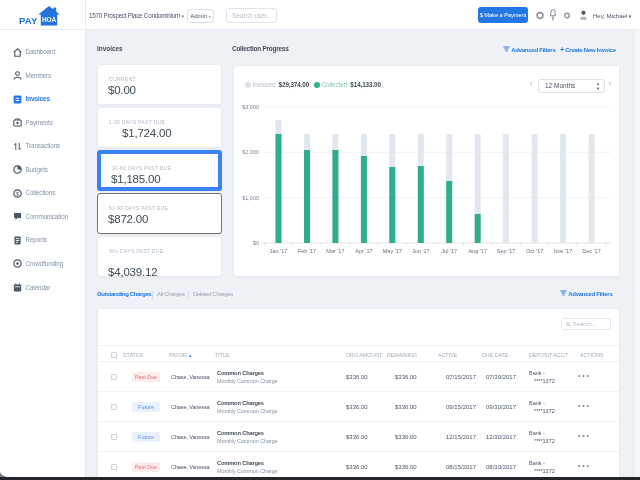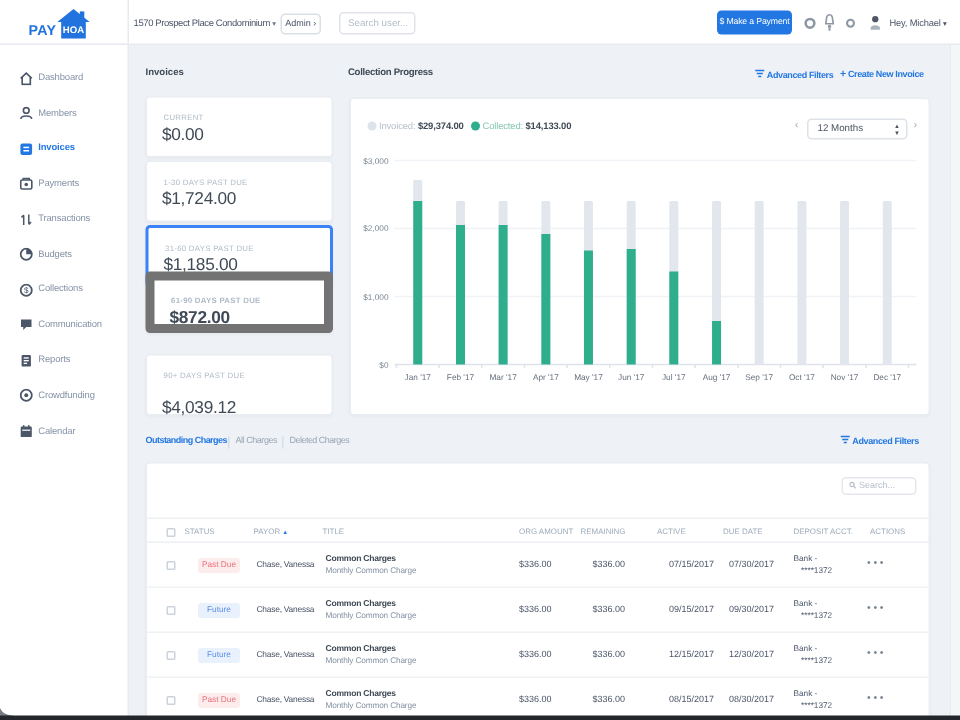--- a/index.html
+++ b/index.html
@@ -140,27 +140,27 @@
   Advanced Filters</div>
 <div class="abs" style="left:560px;top:46px;font-size:6px;font-weight:bold;letter-spacing:-0.25px;color:#2277e3;white-space:nowrap;"><span style="font-size:7px;">+</span> Create New Invoice</div>
 
 <div id="stats">
     <div class="abs" style="left:97px;top:64px;width:125px;height:41px;background:#fff;border:1px solid #e9edf2;border-radius:3px;box-shadow:0 1px 2px rgba(40,60,90,.04);">
       <div style="position:absolute;left:11px;top:11px;font-size:5.2px;color:#b0bac7;letter-spacing:.2px;">CURRENT</div>
       <div style="position:absolute;left:10px;top:19px;font-size:11.5px;letter-spacing:-0.2px;color:#3f4a56;">$0.00</div>
     </div>
     <div class="abs" style="left:97px;top:107px;width:125px;height:41px;background:#fff;border:1px solid #e9edf2;border-radius:3px;box-shadow:0 1px 2px rgba(40,60,90,.04);">
       <div style="position:absolute;left:11px;top:11px;font-size:5.2px;color:#b0bac7;letter-spacing:.2px;">1-30 DAYS PAST DUE</div>
-      <div style="position:absolute;left:10px;top:19px;font-size:11.5px;letter-spacing:-0.2px;color:#3f4a56;">$1,724.00</div>
-    </div>
-    <div class="abs" style="left:97px;top:150px;width:125px;height:41px;background:#fff;border:2px solid #3b82f6;border-radius:3px;box-shadow:0 1px 2px rgba(40,60,90,.04);text-decoration:underline;">
+      <div style="position:absolute;left:24px;top:19px;font-size:11.5px;letter-spacing:-0.2px;color:#3f4a56;">$1,724.00</div>
+    </div>
+    <div class="abs" style="left:97px;top:150px;width:125px;height:41px;background:#fff;border:4px solid #3b82f6;border-radius:3px;box-shadow:0 1px 2px rgba(40,60,90,.04);text-decoration:underline;">
       <div style="position:absolute;left:11px;top:11px;font-size:5.2px;color:#b0bac7;letter-spacing:.2px;">31-60 DAYS PAST DUE</div>
       <div style="position:absolute;left:10px;top:19px;font-size:11.5px;letter-spacing:-0.2px;color:#3f4a56;">$1,185.00</div>
     </div>
-    <div class="abs" style="left:97px;top:181px;width:125px;height:41px;background:#fff;border:6px solid #737373;border-radius:3px;box-shadow:0 1px 2px rgba(40,60,90,.04);font-weight:bold;">
+    <div class="abs" style="left:97px;top:193px;width:125px;height:41px;background:#fff;border:1px solid #737373;border-radius:3px;box-shadow:0 1px 2px rgba(40,60,90,.04);">
       <div style="position:absolute;left:11px;top:11px;font-size:5.2px;color:#b0bac7;letter-spacing:.2px;">61-90 DAYS PAST DUE</div>
       <div style="position:absolute;left:10px;top:19px;font-size:11.5px;letter-spacing:-0.2px;color:#3f4a56;">$872.00</div>
     </div>
     <div class="abs" style="left:97px;top:236px;width:125px;height:41px;background:#fff;border:1px solid #e9edf2;border-radius:3px;box-shadow:0 1px 2px rgba(40,60,90,.04);">
       <div style="position:absolute;left:11px;top:11px;font-size:5.2px;color:#b0bac7;letter-spacing:.2px;">90+ DAYS PAST DUE</div>
       <div style="position:absolute;left:10px;top:29px;font-size:11.5px;letter-spacing:-0.2px;color:#3f4a56;">$4,039.12</div>
     </div>
   </div>
 
 <div class="abs" style="left:233px;top:65px;width:387px;height:212px;background:#fff;border:1px solid #e9edf2;border-radius:3px;box-shadow:0 1px 2px rgba(40,60,90,.04);">

